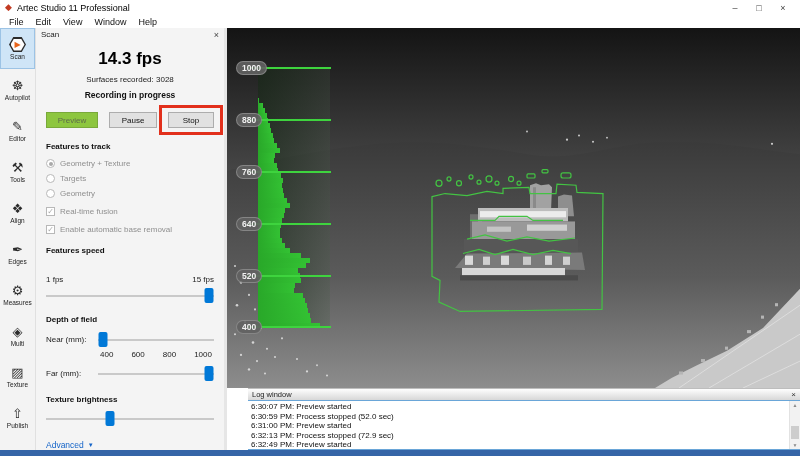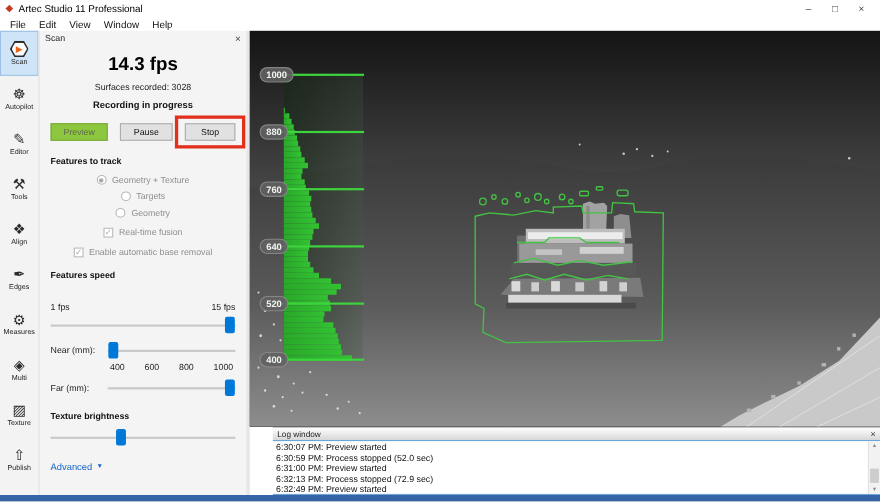--- a/index.html
+++ b/index.html
@@ -47,21 +47,21 @@
   .rec-status { margin-top:6px; text-align:center; font-size:8.5px; font-weight:bold; color:#111; }
   .btn-row { margin-top:12px; display:flex; justify-content:space-between; }
   .btn { height:16px; font-size:8px; display:flex; align-items:center; justify-content:center;
     background:#e1e1e1; border:1px solid #adadad; color:#111; }
   .btn-preview { width:52px; background:#8dc63f; border-color:#79a93a; color:#5d6b49; }
   .btn-pause { width:48px; }
   .btn-stop { width:46px; }
   .stop-wrap { position:relative; }
   .stop-annotation { position:absolute; inset:-7px -9px; border:3px solid #e2301c; z-index:3; pointer-events:none; }
   .sec-label { margin-top:14px; font-weight:bold; font-size:8px; color:#111; }
-  .opt-row { margin-top:6px; display:flex; align-items:center; color:#8f8f8f; font-size:8px;justify-content:center; }
+  .opt-row { margin-top:6px; display:flex; align-items:center; color:#8f8f8f; font-size:8px; }
   .radio { width:9px; height:9px; border:1px solid #b8b8b8; border-radius:50%; background:#fff;
     margin-right:5px; display:inline-flex; align-items:center; justify-content:center; flex:none; }
   .radio.sel::after { content:''; width:4px; height:4px; border-radius:50%; background:#a9a9a9; }
   .cb { width:9px; height:9px; border:1px solid #b8b8b8; background:#fff; color:#a9a9a9;
     font-size:8px; line-height:8px; text-align:center; margin-right:5px; flex:none; }
   .cb-row { margin-top:9px; }
   .minmax { margin-top:20px; display:flex; justify-content:space-between; font-size:8px; color:#222; }
   .slider { position:relative; height:15px; margin-top:4px; }
   .slider .track { position:absolute; left:0; right:0; top:7px; height:2px; background:#c9c9c9; }
   .slider .thumb { position:absolute; top:0; width:9px; height:15px; background:#0078d7;
@@ -224,20 +224,21 @@
         <div class="sec-label" style="margin-top:12px">Features speed</div>
         <div class="minmax">
           <span>1 fps</span>
           <span>15 fps</span>
         </div>
         <div class="slider">
           <div class="track"></div>
           <div class="thumb" style="left: 97%;"></div>
         </div>
 
+        <div class="sec-label" style="margin-top:12px">Depth of field</div>
         <div class="dof-row">
           <span class="dof-label">Near (mm):</span>
           <div class="slider">
             <div class="track"></div>
             <div class="thumb" style="left: 4%;"></div>
           </div>
         </div>
         <div class="ticks">
           <span>400</span>
           <span>600</span>

